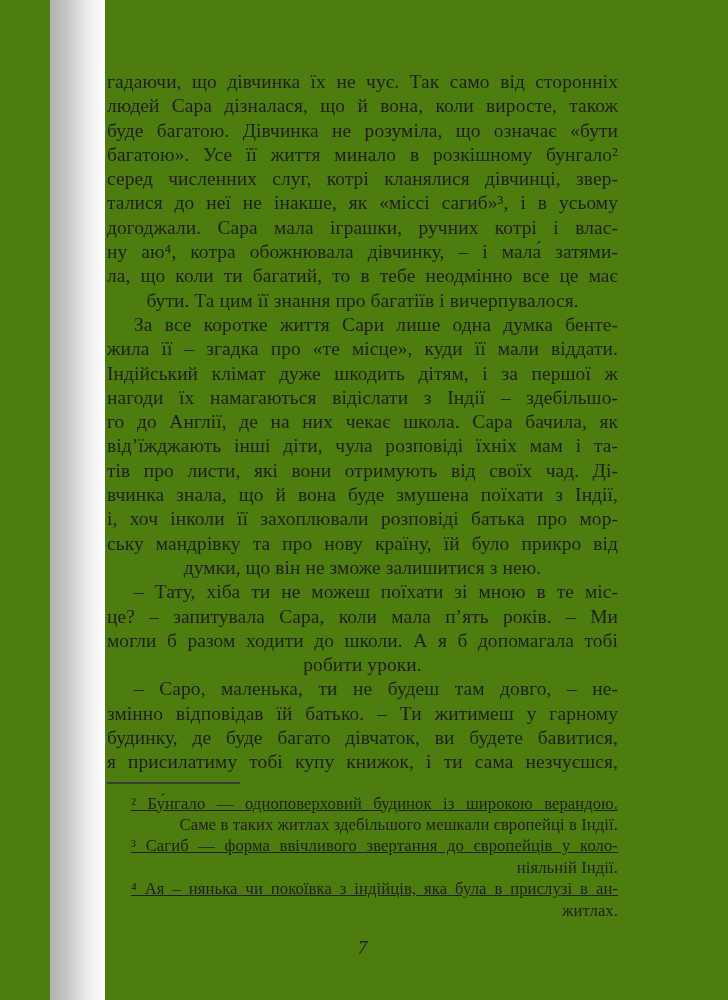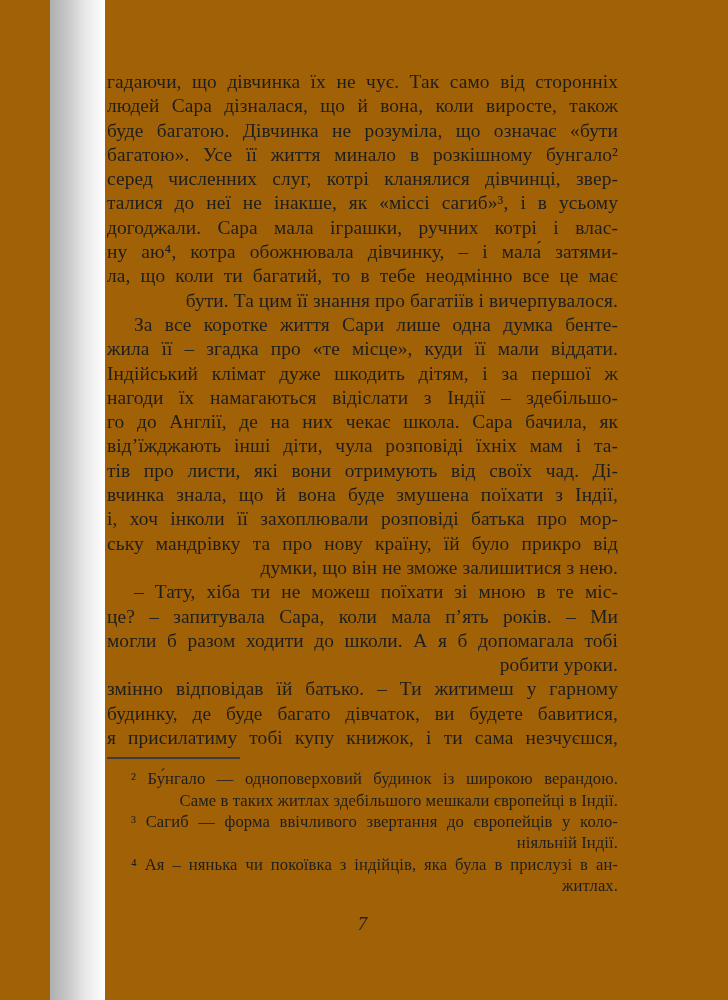--- a/index.html
+++ b/index.html
@@ -1,20 +1,20 @@
 <!DOCTYPE html>
 <html><head>
 <meta charset="utf-8">
 <style>
   html, body { margin: 0; padding: 0; }
   .page {
     position: relative;
     width: 728px;
     height: 1000px;
-    background: #a16207;
+    background: #4d7c0f;
     overflow: hidden;
     font-family: "Liberation Serif", "DejaVu Serif", serif;
     color: #1e1e1e;
   }
   .gutter-shadow {
     position: absolute;
     left: 50px;
     top: 0;
     width: 55px;
     height: 1000px;
@@ -29,21 +29,21 @@
   .bline {
     font-size: 19.4px;
     line-height: 24.3px;
     height: 24.3px;
     text-align: justify;
     text-align-last: justify;
     white-space: normal;
     letter-spacing: 0.1px;
   }
   .bline.last {
-    text-align: right;
+    text-align: center;
     text-align-last: auto;
   }
   .bline.indent { text-indent: 27px; }
   .footnote-rule {
     width: 133px;
     height: 0;
     border-top: 2px solid #3c3c3c;
     margin: 7px 0 9px 0;
   }
   .fline {
@@ -51,21 +51,21 @@
     line-height: 21.4px;
     height: 21.4px;
     text-align: justify;
     text-align-last: justify;
     letter-spacing: 0.1px;
   }
   .fline.last {
     text-align: right;
     text-align-last: auto;
   }
-  .fline.indent { text-indent: 24px; }
+  .fline.indent { text-indent: 24px; text-decoration: underline; }
   .page-number {
     margin-top: 16px;
     text-align: center;
     font-style: italic;
     font-size: 19px;
     color: #222222;
   }
 </style>
 </head>
 <body>
@@ -92,20 +92,21 @@
         <div class="bline">від’їжджають інші діти, чула розповіді їхніх мам і та-</div>
         <div class="bline">тів про листи, які вони отримують від своїх чад. Ді-</div>
         <div class="bline">вчинка знала, що й вона буде змушена поїхати з Індії,</div>
         <div class="bline">і, хоч інколи її захоплювали розповіді батька про мор-</div>
         <div class="bline">ську мандрівку та про нову країну, їй було прикро від</div>
         <div class="bline last">думки, що він не зможе залишитися з нею.</div>
         <div class="bline indent">– Тату, хіба ти не можеш поїхати зі мною в те міс-</div>
         <div class="bline">це? – запитувала Сара, коли мала п’ять років. – Ми</div>
         <div class="bline">могли б разом ходити до школи. А я б допомагала тобі</div>
         <div class="bline last">робити уроки.</div>
+        <div class="bline indent">– Саро, маленька, ти не будеш там довго, – не-</div>
         <div class="bline">змінно відповідав їй батько. – Ти житимеш у гарному</div>
         <div class="bline">будинку, де буде багато дівчаток, ви будете бавитися,</div>
         <div class="bline">я присилатиму тобі купу книжок, і ти сама незчуєшся,</div>
       </div>
     <div class="footnote-rule"></div>
     <div>
         <div class="fline indent">² Бу́нгало — одноповерховий будинок із широкою верандою.</div>
         <div class="fline last">Саме в таких житлах здебільшого мешкали європейці в Індії.</div>
         <div class="fline indent">³ Сагиб — форма ввічливого звертання до європейців у коло-</div>
         <div class="fline last">ніяльній Індії.</div>

